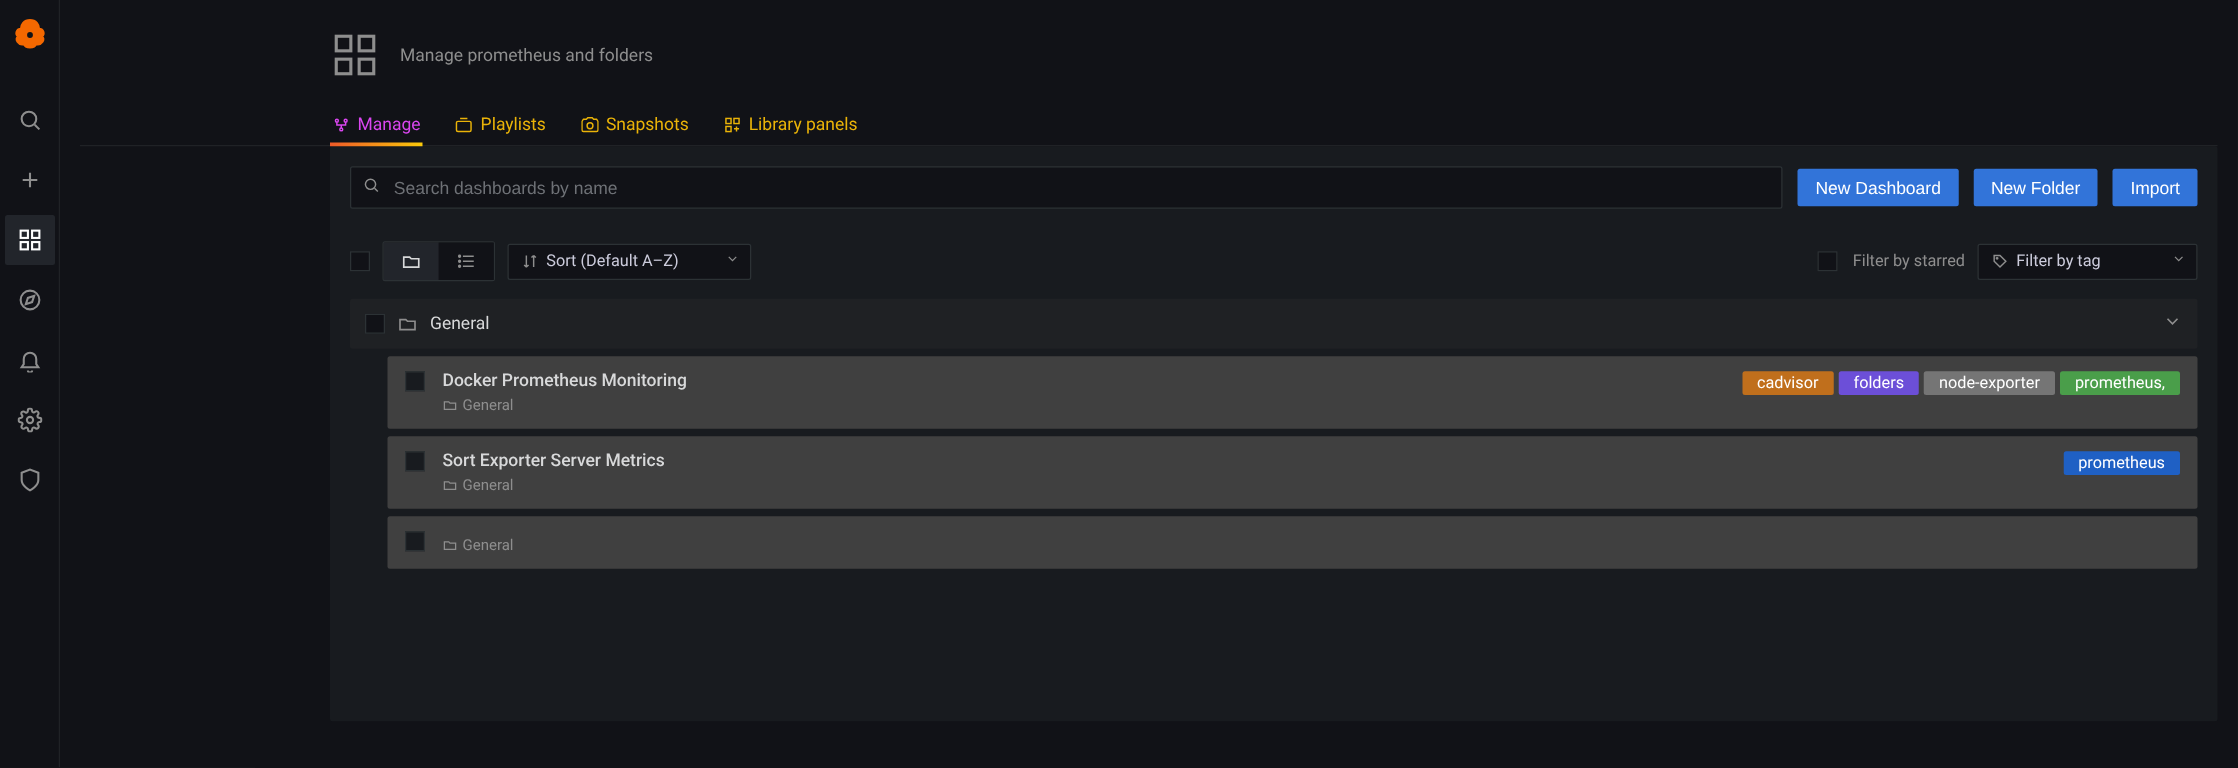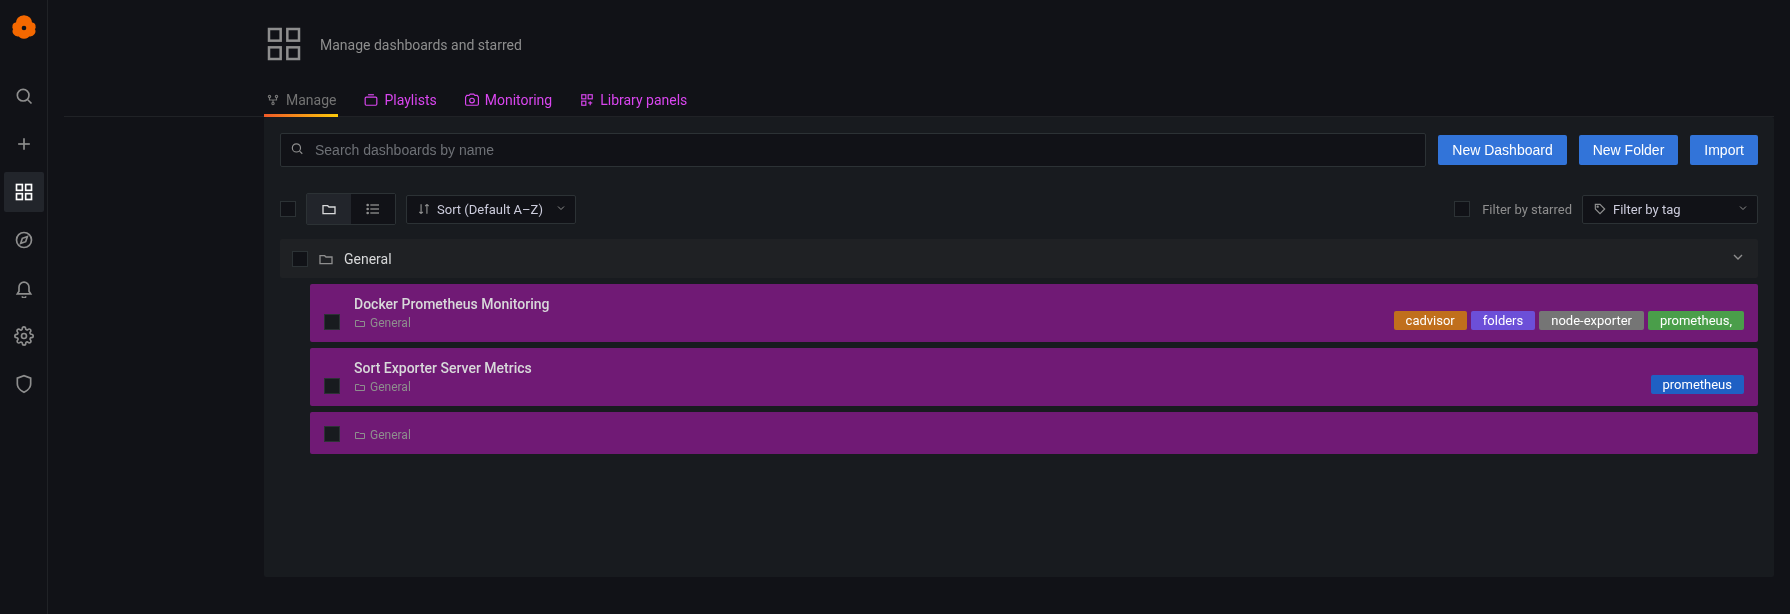--- a/index.html
+++ b/index.html
@@ -69,27 +69,27 @@
   display: flex;
   gap: 24px;
   padding: 12px 0 0 200px;
   border-bottom: 1px solid #202226;
 }
 .tab {
   display: flex;
   align-items: center;
   gap: 6px;
   padding: 8px 2px;
+  color: #eab308;
+  cursor: pointer;
+  font-size: 14px;
+  position: relative;
+}
+.tab.active {
   color: #d946ef;
-  cursor: pointer;
-  font-size: 14px;
-  position: relative;
-}
-.tab.active {
-  color: #737373;
 }
 .tab.active::after {
   content: "";
   position: absolute;
   bottom: -1px;
   left: 0; right: 0;
   height: 3px;
   background: linear-gradient(90deg, #f05a28, #fbca0a);
 }
 .tab svg { width: 14px; height: 14px; }
@@ -205,25 +205,25 @@
 }
 .folder-header .title {
   color: #d8d9da;
   font-size: 14px;
 }
 .folder-header svg { width: 16px; height: 16px; color: #8e8e8e; }
 .folder-header .expand { margin-left: auto; }
 
 .dash-item {
   display: flex;
-  align-items: flex-end;
+  align-items: flex-start;
   gap: 14px;
   padding: 12px 14px;
   margin: 6px 0 0 30px;
-  background: #701a75;
+  background: #404040;
   border-radius: 2px;
 }
 .dash-item .check { background: #181b1f; }
 .dash-meta { flex: 1; }
 .dash-title {
   color: #d8d9da;
   font-size: 14px;
   font-weight: 500;
 }
 .dash-folder {
@@ -303,21 +303,21 @@
   <div class="page-header">
     <div class="page-header-icon">
       <svg viewBox="0 0 24 24" fill="none" stroke="currentColor" stroke-width="1.5">
           <rect x="3" y="3" width="7" height="7"></rect>
           <rect x="14" y="3" width="7" height="7"></rect>
           <rect x="3" y="14" width="7" height="7"></rect>
           <rect x="14" y="14" width="7" height="7"></rect>
         </svg>
     </div>
     <div>
-      <div class="page-subtitle">Manage dashboards and starred</div>
+      <div class="page-subtitle">Manage prometheus and folders</div>
     </div>
   </div>
 
   <div class="tabs">
     <div class="tab active">
       <svg viewBox="0 0 24 24" fill="none" stroke="currentColor" stroke-width="2">
           <circle cx="6" cy="6" r="2"></circle>
           <circle cx="18" cy="6" r="2"></circle>
           <circle cx="12" cy="18" r="2"></circle>
           <path d="M6 8v4h12V8M12 12v4"></path>
@@ -329,21 +329,21 @@
           <rect x="2" y="7" width="20" height="14" rx="2"></rect>
           <path d="M7 3h10"></path>
         </svg>
       <span>Playlists</span>
     </div>
     <div class="tab">
       <svg viewBox="0 0 24 24" fill="none" stroke="currentColor" stroke-width="2">
           <path d="M23 7l-2-3h-4l-2-2h-6l-2 2H3L1 7v12a2 2 0 0 0 2 2h18a2 2 0 0 0 2-2z"></path>
           <circle cx="12" cy="13" r="4"></circle>
         </svg>
-      <span>Monitoring</span>
+      <span>Snapshots</span>
     </div>
     <div class="tab">
       <svg viewBox="0 0 24 24" fill="none" stroke="currentColor" stroke-width="2">
           <rect x="3" y="3" width="7" height="7"></rect>
           <rect x="14" y="3" width="7" height="7"></rect>
           <rect x="3" y="14" width="7" height="7"></rect>
           <line x1="14" y1="17" x2="21" y2="17"></line>
           <line x1="17.5" y1="14" x2="17.5" y2="21"></line>
         </svg>
       <span>Library panels</span>
@@ -379,21 +379,21 @@
           <svg width="16" height="16" viewBox="0 0 24 24" fill="none" stroke="currentColor" stroke-width="2">
               <line x1="8" y1="6" x2="21" y2="6"></line>
               <line x1="8" y1="12" x2="21" y2="12"></line>
               <line x1="8" y1="18" x2="21" y2="18"></line>
               <circle cx="4" cy="6" r="1"></circle>
               <circle cx="4" cy="12" r="1"></circle>
               <circle cx="4" cy="18" r="1"></circle>
             </svg>
         </div>
       </div>
-      <div class="select" style="width:170px;">
+      <div class="select" style="width:195px;">
         <svg class="ico" viewBox="0 0 24 24" fill="none" stroke="currentColor" stroke-width="2">
             <path d="M7 4v16M7 20l-3-3M7 20l3-3M17 20V4M17 4l-3 3M17 4l3 3"></path>
           </svg>
         <span>Sort (Default A–Z)</span>
         <span class="chev">
           <svg width="12" height="12" viewBox="0 0 24 24" fill="none" stroke="currentColor" stroke-width="2">
               <polyline points="6 9 12 15 18 9"></polyline>
             </svg>
         </span>
       </div>

